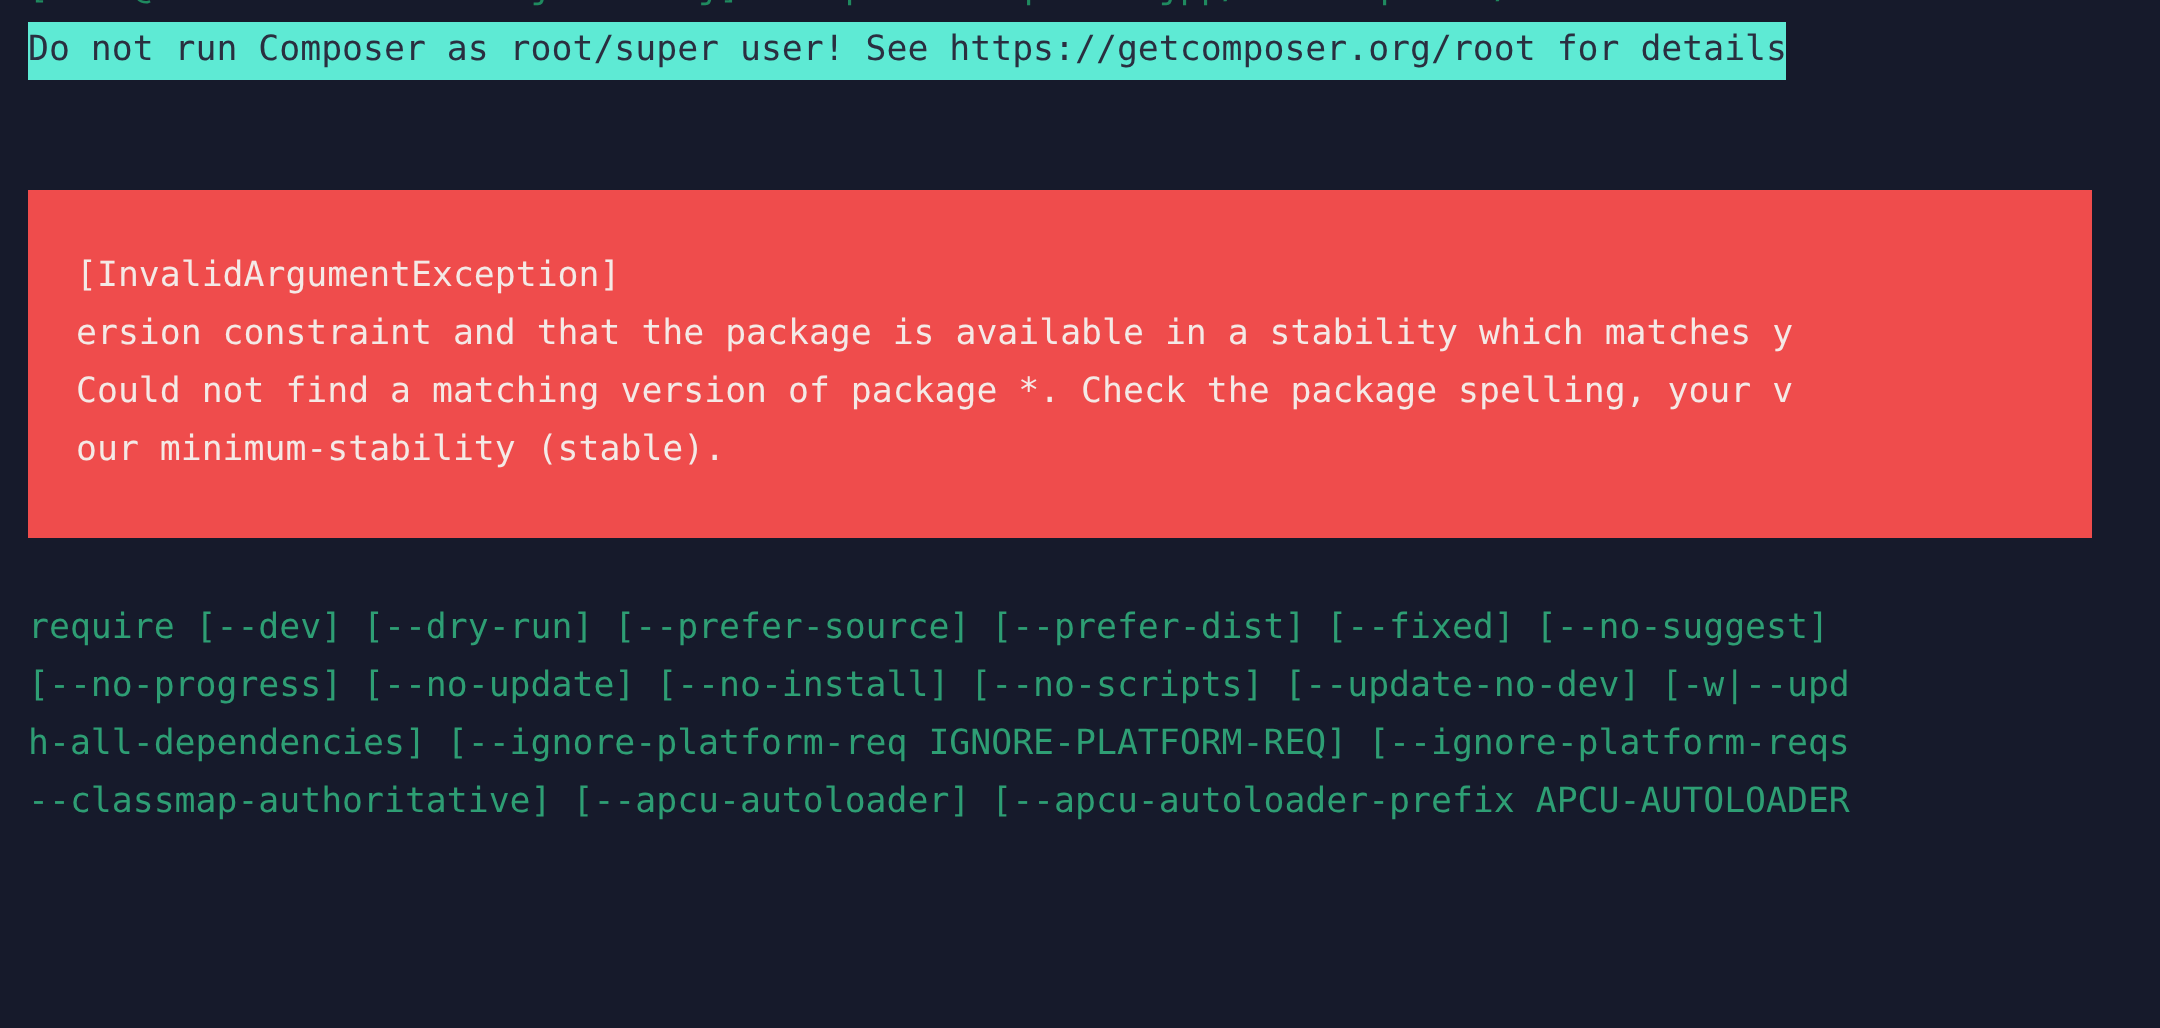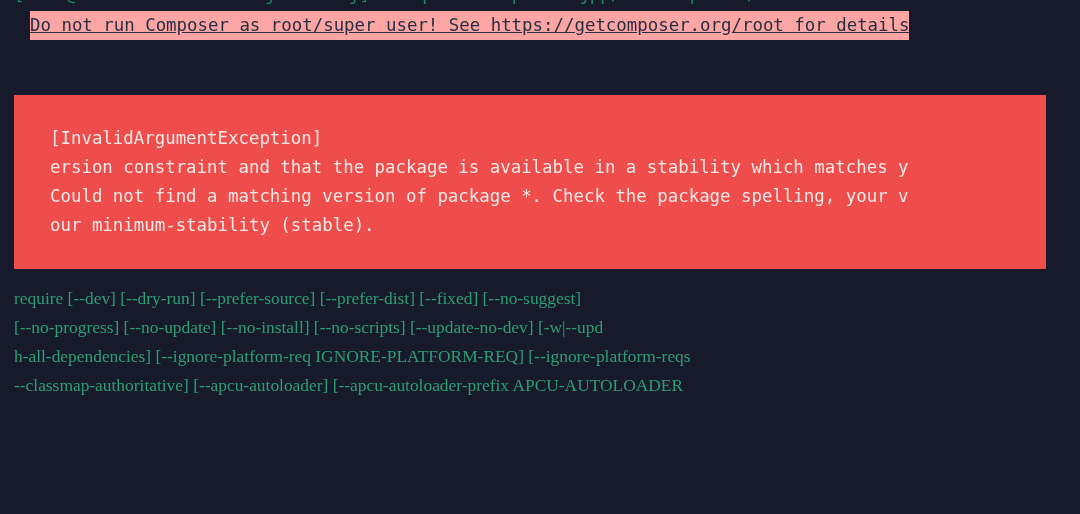--- a/index.html
+++ b/index.html
@@ -25,29 +25,28 @@
     position: absolute;
     left: 14px;
     top: -20px;
     white-space: pre;
     color: #1f8a5f;
   }
 
   
   .warn-bar {
     position: absolute;
-    left: 30px;
+    left: 14px;
     top: 11px;
-    background: #fca5a5;
+    background: #5eead4;
     color: #2a2f40;
     white-space: pre;
     padding: 1px 0px 2px 0px;
     height: 26px;
     line-height: 26px;
-    text-decoration: underline;
   }
 
   
   .continue-line {
     position: absolute;
     left: 14px;
     top: 41px;
     white-space: pre;
     color: #2e9e74;
     line-height: 26px;
@@ -63,36 +62,35 @@
     top: 95px;
     width: 1032px;
     background: #ef4c4c;
     color: #f4e9e6;
     padding: 0;
     height: 174px;
     box-sizing: border-box;
   }
   .error-box .err-line {
     white-space: pre;
-    padding-left: 36px;
+    padding-left: 24px;
     line-height: 29px;
     height: 29px;
   }
   .error-box .err-pad {
     height: 29px;
   }
 
   
   .usage-block {
     position: absolute;
     left: 14px;
-    top: 284px;
+    top: 300px;
     width: 1052px;
     color: #2e9e74;
-    font-family: Liberation Serif, serif;
   }
   .usage-block .use-line {
     white-space: pre;
     line-height: 29px;
     height: 29px;
   }
 </style>
 </head>
 <body>
 

